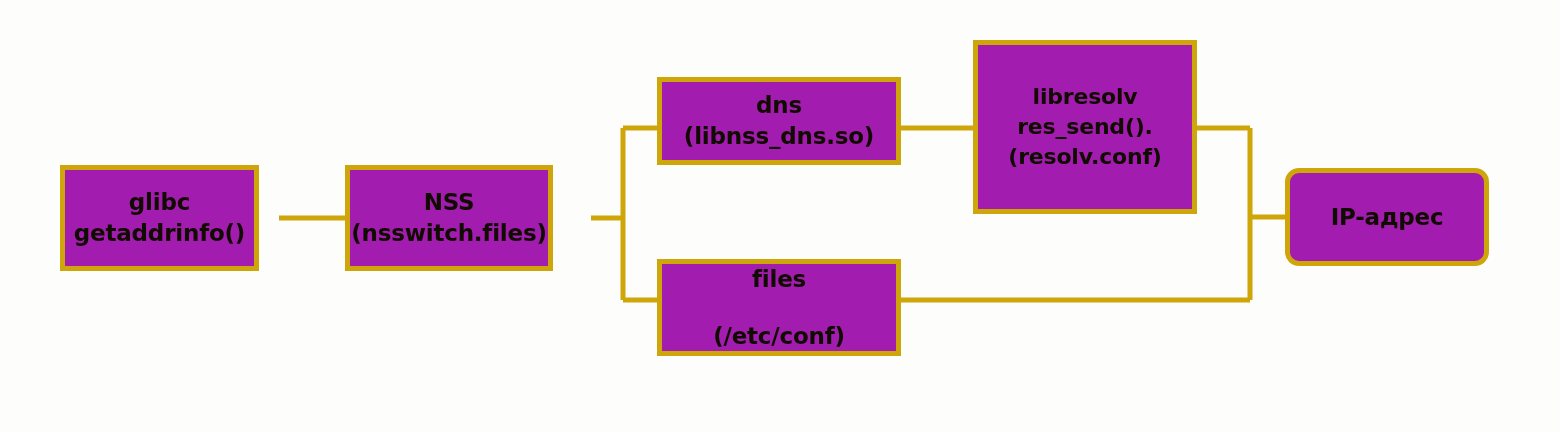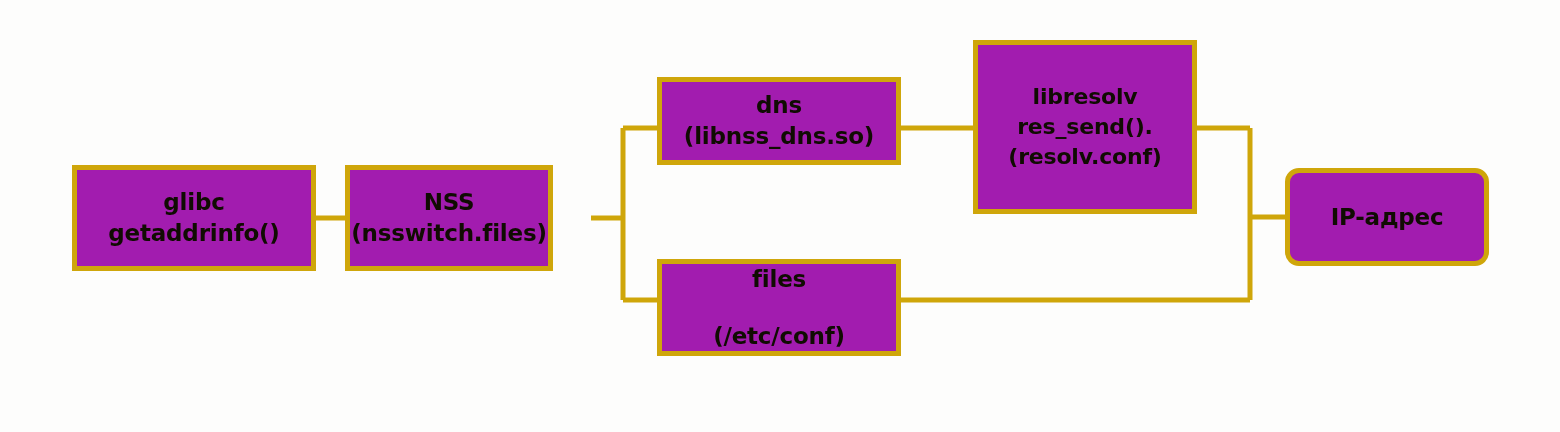--- a/index.html
+++ b/index.html
@@ -44,21 +44,21 @@
   }
   .node .ln {
     display: block;
     white-space: nowrap;
   }
   .node.rounded {
     border-radius: 14px;
   }
 
   
-  #node-glibc      { left: 72px;   top: 165px; width: 244px; height: 106px; }
+  #node-glibc      { left: 60px;   top: 165px; width: 199px; height: 106px; }
   #node-nss        { left: 345px;  top: 165px; width: 208px; height: 106px; }
   #node-dns        { left: 657px;  top: 77px;  width: 244px; height: 88px; }
   #node-files      { left: 657px;  top: 259px; width: 244px; height: 97px; gap: 26px; }
   #node-libresolv  { left: 973px;  top: 40px;  width: 224px; height: 174px; font-size: 22px; line-height: 1.35; }
   #node-ip         { left: 1285px; top: 168px; width: 204px; height: 98px; }
 </style>
 </head>
 <body>
 
 <div id="stage">

